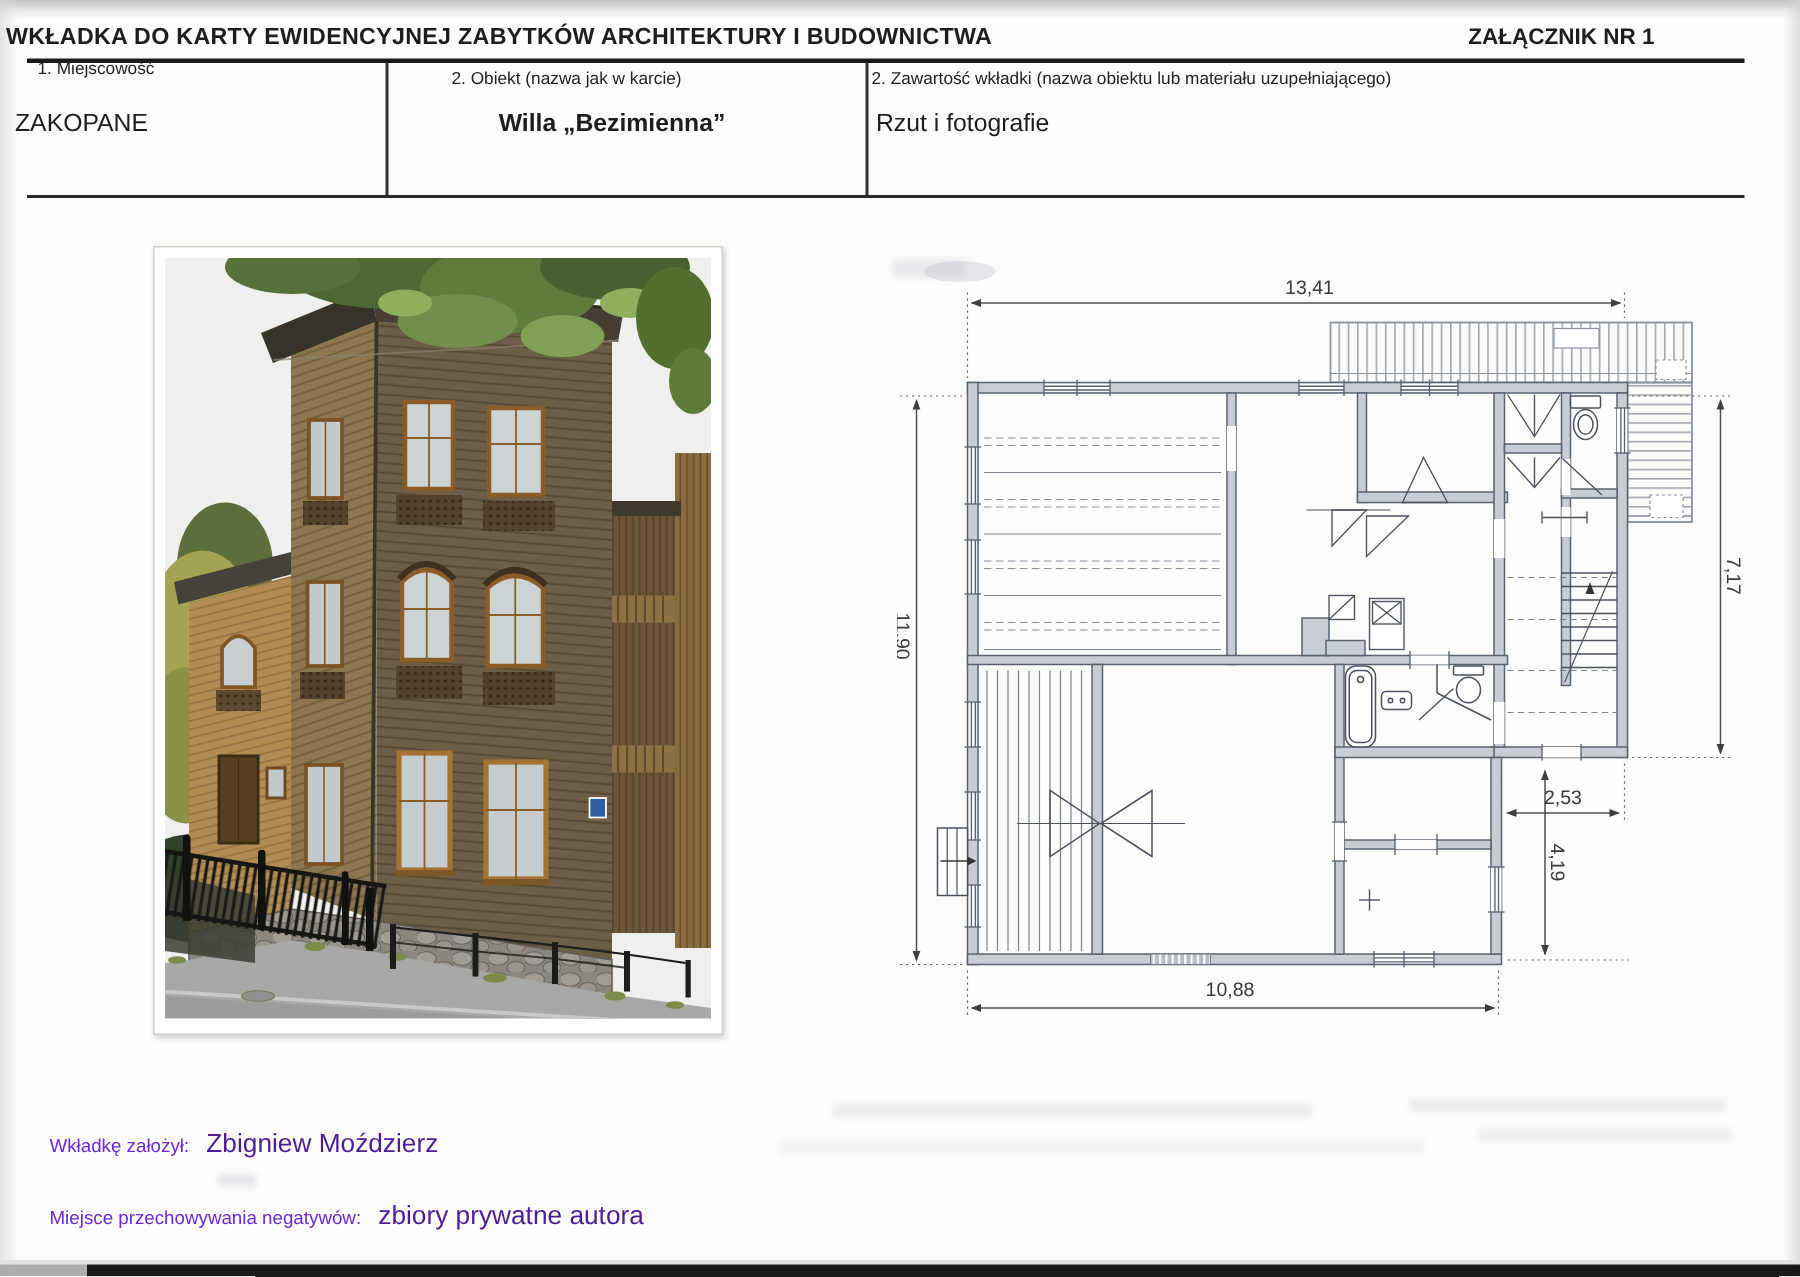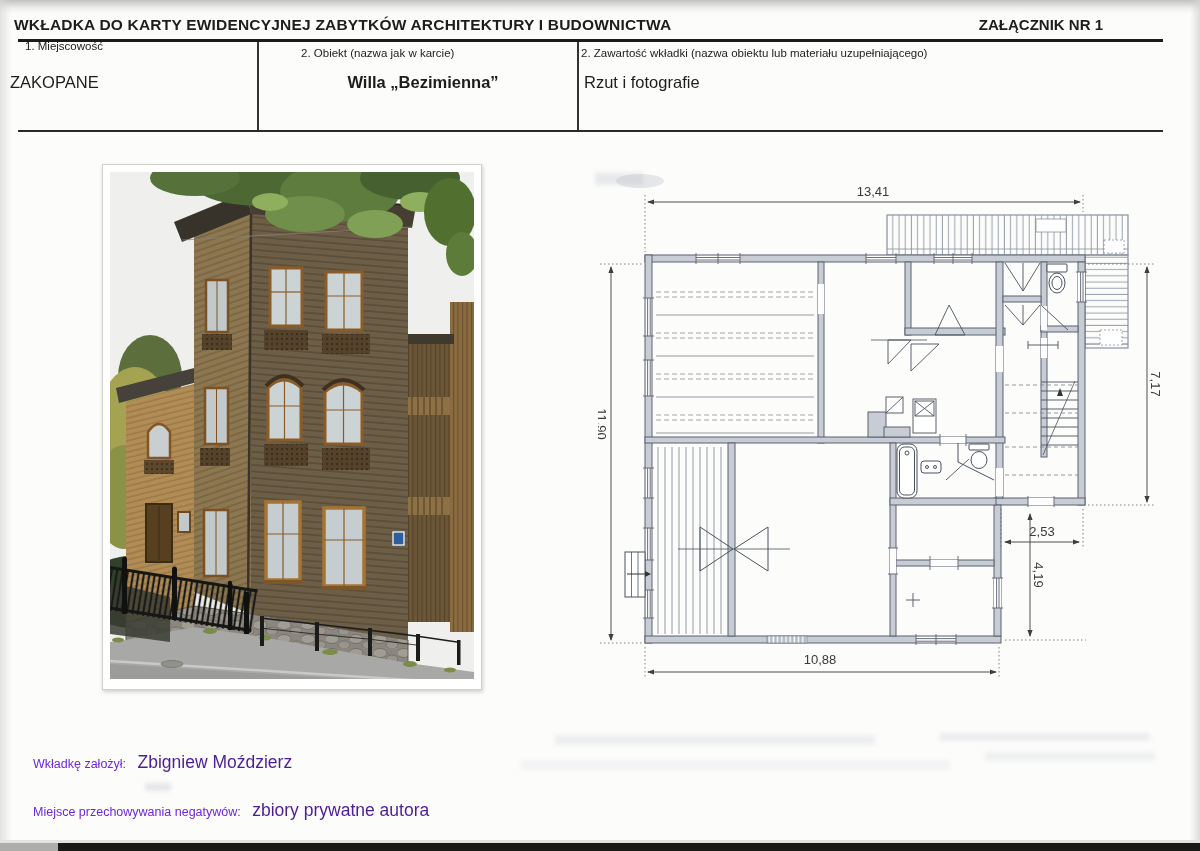--- a/index.html
+++ b/index.html
@@ -9,33 +9,33 @@
   .scan-top{position:absolute;left:0;top:0;width:100%;height:13px;
             background:linear-gradient(to bottom,#c2c2c0,#ededeb 60%,#fbfbfa);}
   .scan-left{position:absolute;left:0;top:0;width:12px;height:100%;
              background:linear-gradient(to right,#d8d8d6,rgba(255,255,255,0));opacity:.7;}
   .scan-right{position:absolute;right:0;top:0;width:10px;height:100%;
               background:linear-gradient(to left,#d4d4d2,rgba(255,255,255,0));opacity:.8;}
   .scan-bottom-line{position:absolute;left:0;top:840px;width:1200px;height:3px;background:#e2e2e0;}
   .scan-bar-dark{position:absolute;left:58px;top:843px;width:1142px;height:8px;background:#191917;}
   .scan-bar-light{position:absolute;left:0;top:843px;width:58px;height:8px;background:#adadab;}
   
-  .hdr-title{position:absolute;left:14px;top:16px;font-size:15.5px;font-weight:bold;letter-spacing:.2px;}
+  .hdr-title{position:absolute;left:4px;top:16px;font-size:15.5px;font-weight:bold;letter-spacing:.2px;}
   .hdr-att{position:absolute;right:97px;top:16px;font-size:15px;font-weight:bold;margin-left:15px;}
   .rule-top{position:absolute;left:18px;top:39px;width:1145px;height:3px;background:#1b1b1b;}
   .rule-bottom{position:absolute;left:18px;top:130px;width:1145px;height:2px;background:#2a2a2a;}
   .sep{position:absolute;top:42px;width:1.5px;height:88px;background:#333;}
   .sep1{left:257px;} .sep2{left:577px;}
   .flabel-sm{font-size:11.5px;color:#222;}
   .lab1{position:absolute;left:25px;top:40px;}
   .lab2{position:absolute;left:265px;top:47px;margin-left:36px;}
   .lab3{position:absolute;left:581px;top:47px;}
   .val{position:absolute;top:73px;font-size:16.5px;}
   .val1{left:10px;width:239px;text-align:left;}
-  .val2{left:263px;width:320px;text-align:center;font-weight:bold;}
+  .val2{left:248px;width:320px;text-align:center;font-weight:bold;}
   .val3{left:584px;}
   
   .photo-wrap{position:absolute;left:102px;top:164px;width:378px;height:524px;background:#fff;
               border:1px solid #cfcfcc;box-shadow:1px 2px 4px rgba(0,0,0,.18);}
   .photo-wrap svg{display:block;margin:7px 0 0 7px;}
   
   .plan-wrap{position:absolute;left:598px;top:160px;width:600px;height:560px;}
   
   .foot-line{position:absolute;left:33px;white-space:nowrap;}
   .fl1{top:752px;} .fl2{top:800px;}

